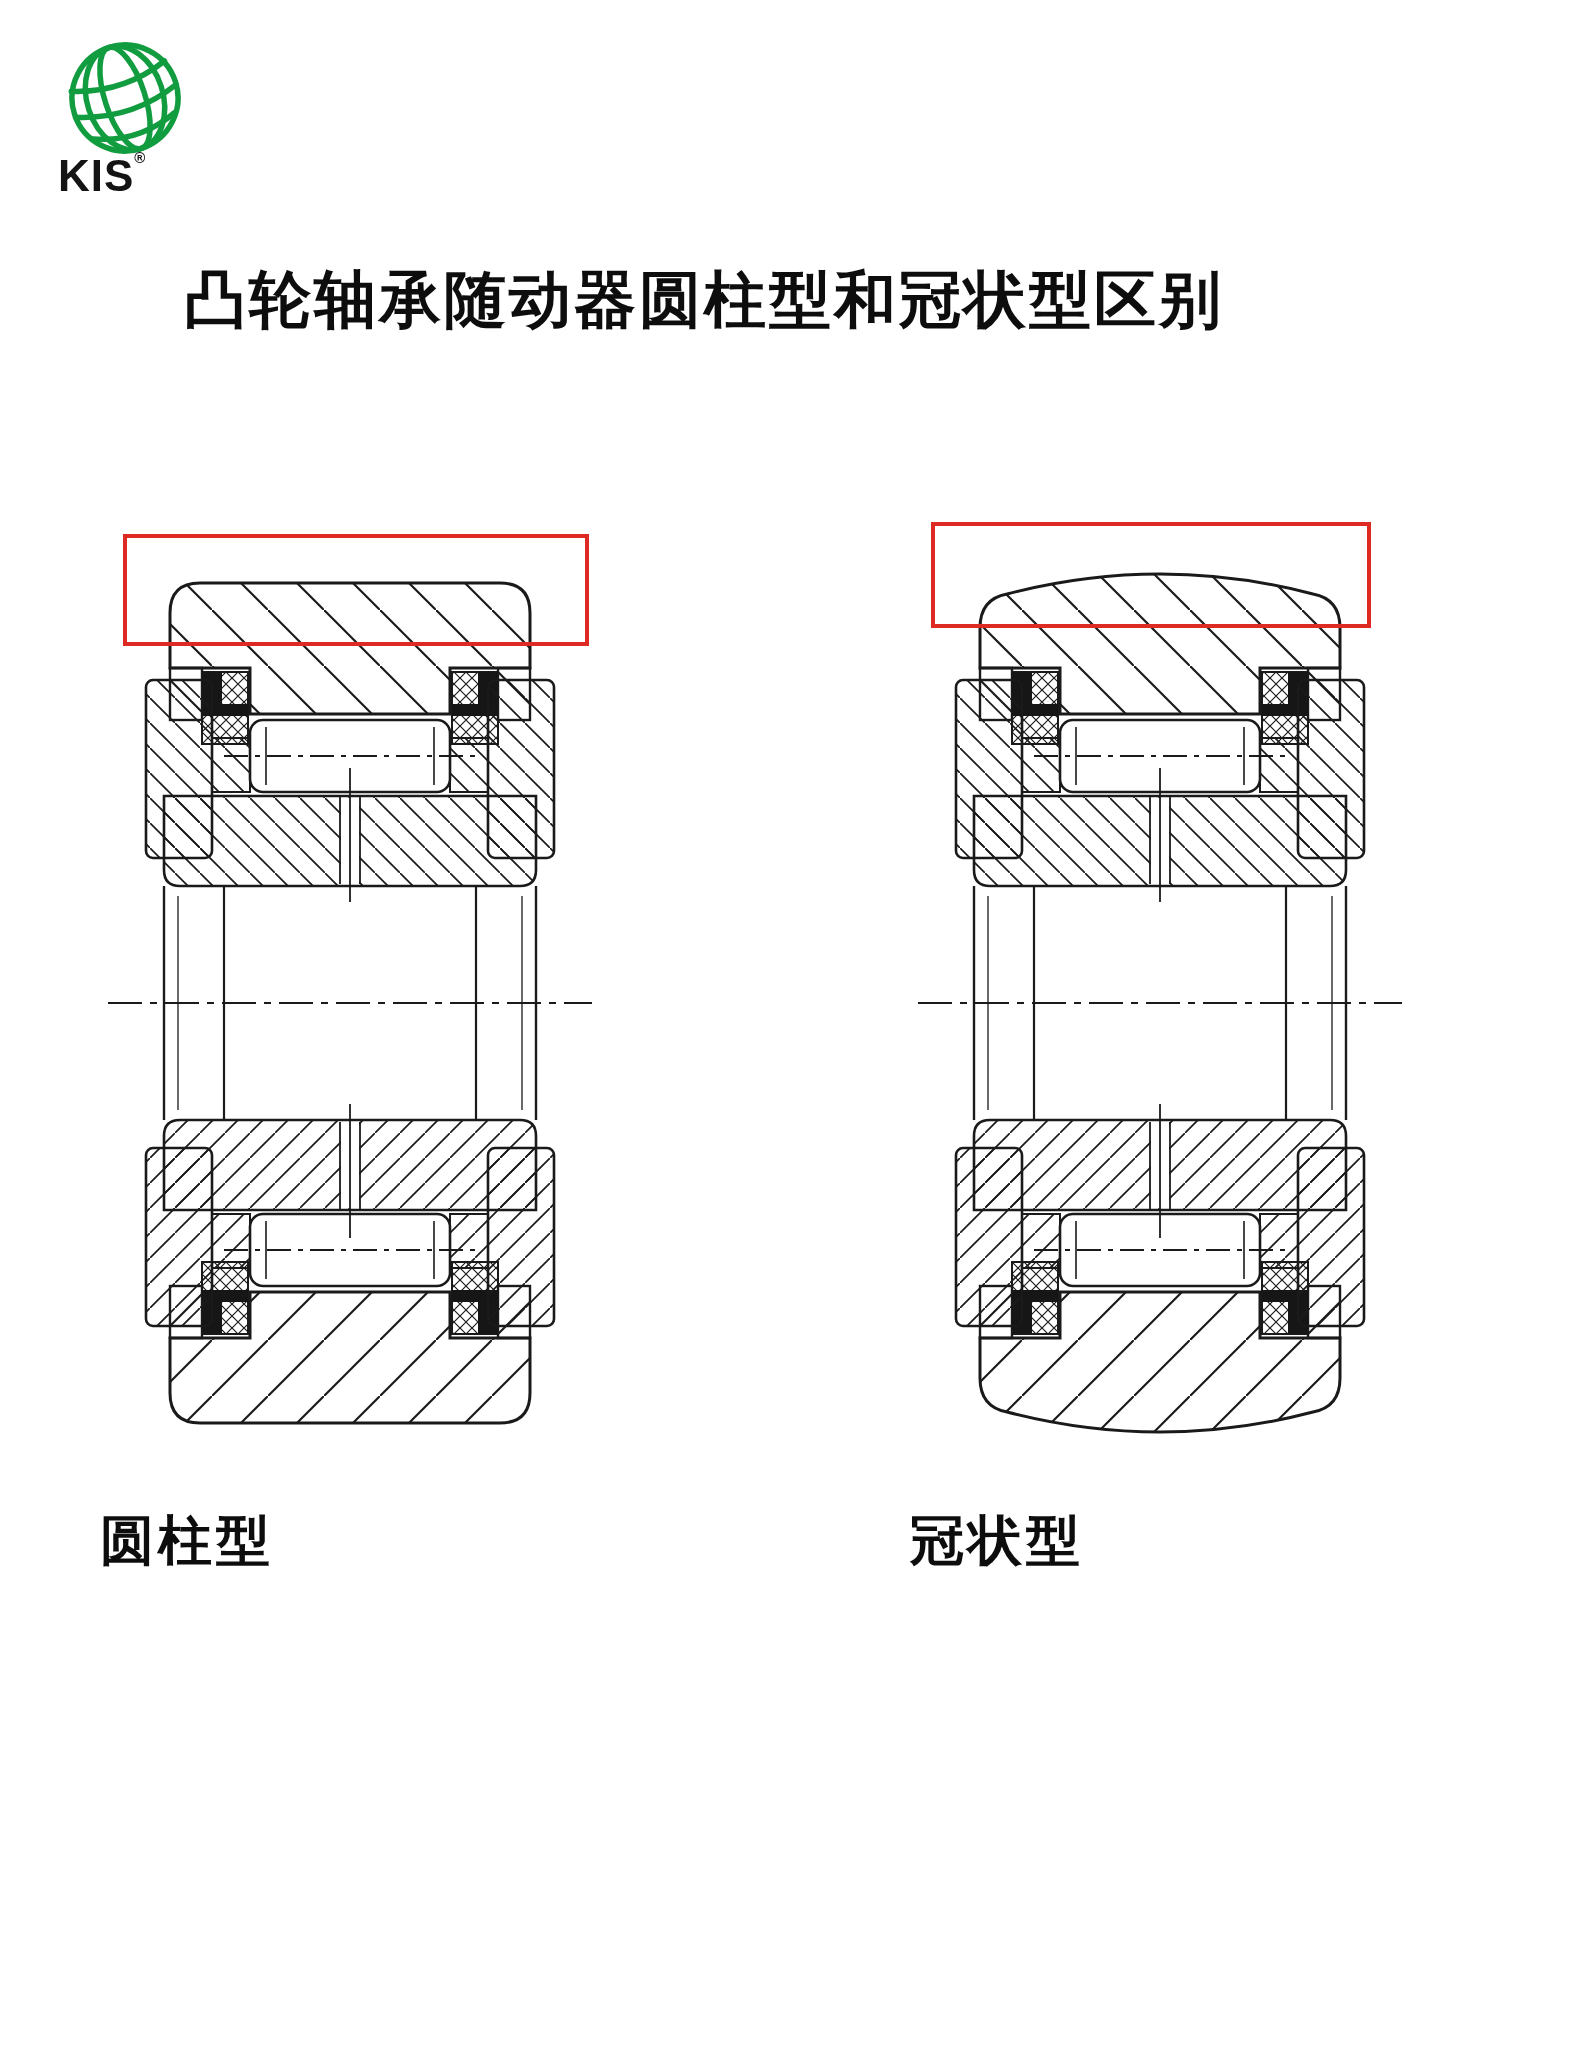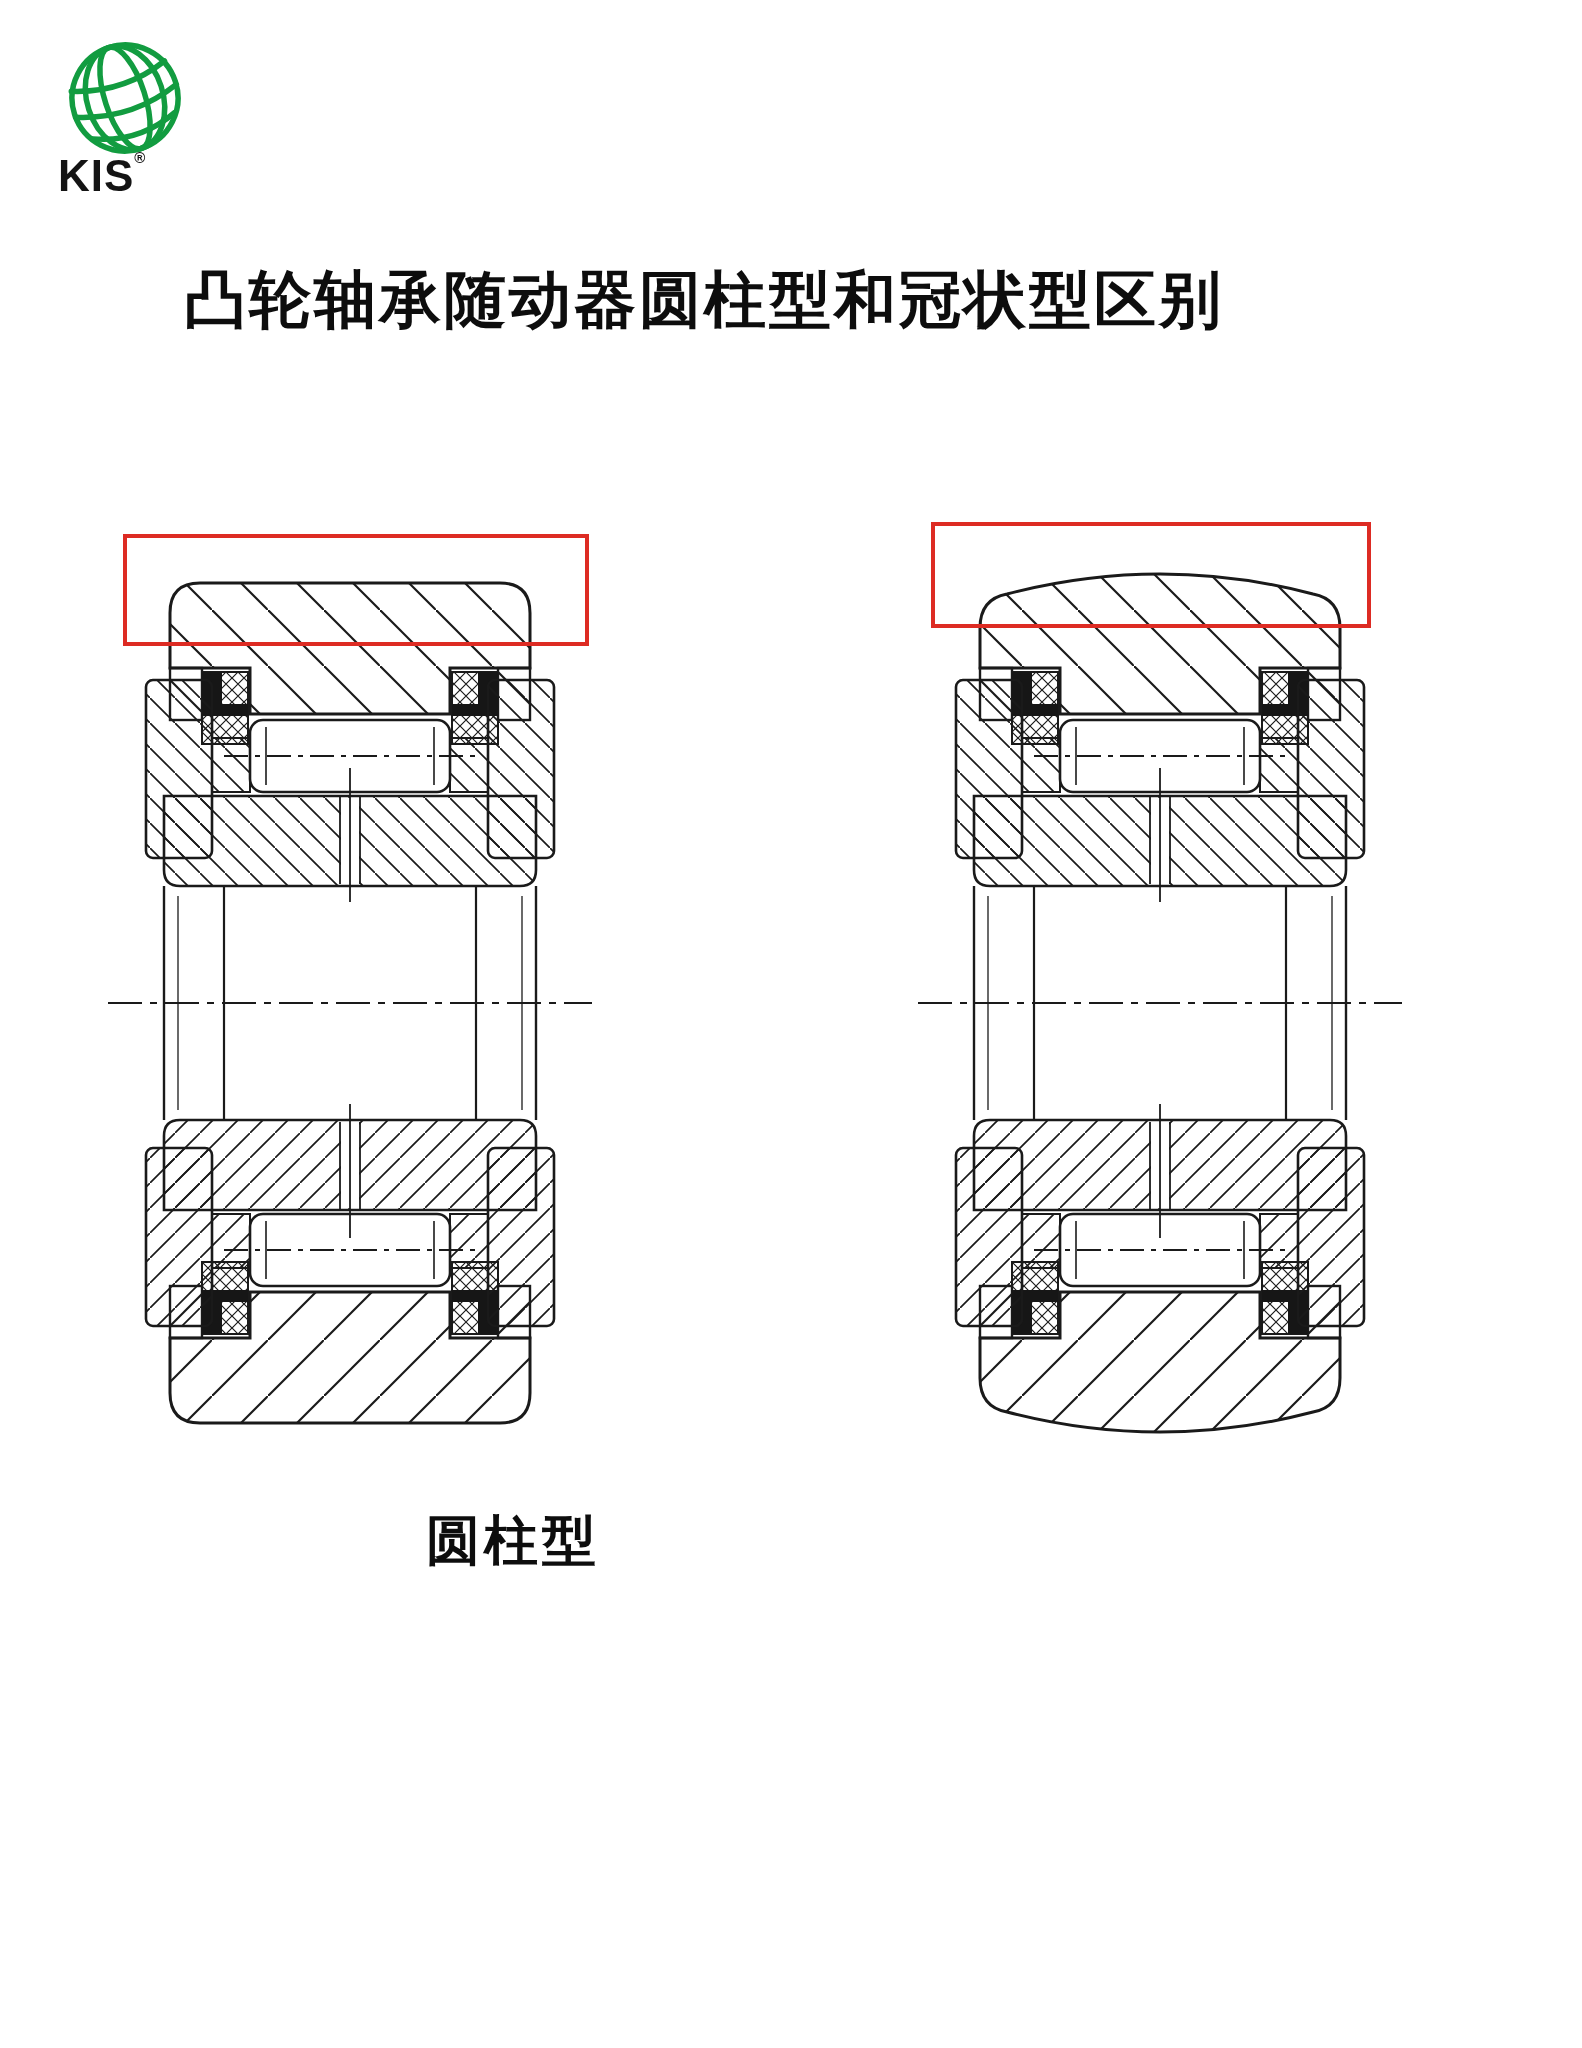--- a/index.html
+++ b/index.html
@@ -25,21 +25,21 @@
     position:absolute;left:184px;top:264px;width:1200px;
     font-size:62px;font-weight:bold;letter-spacing:3px;
     line-height:1.15;color:#0d0d0d;white-space:nowrap;
   }
   
   .figure{position:absolute;top:498px;width:500px;height:960px;}
   #fig-cylindrical{left:100px;}
   #fig-crowned{left:910px;}
   .figure svg{display:block;width:500px;height:960px;}
   .fig-label{
-    position:absolute;width:500px;text-align:right;
+    position:absolute;width:500px;text-align:left;
     top:1505px;font-size:54px;font-weight:bold;letter-spacing:4px;color:#0d0d0d;
   }
   #label-cylindrical{left:100px;}
   #label-crowned{left:910px;}
 </style>
 </head>
 <body>
 
 <div id="page">
 
@@ -189,14 +189,15 @@
     <line x1="78" y1="398" x2="78" y2="612" stroke="#1a1a1a" stroke-width="1.3"></line>
     <line x1="422" y1="398" x2="422" y2="612" stroke="#1a1a1a" stroke-width="1.3"></line>
     <line x1="124" y1="388" x2="124" y2="622" stroke="#1a1a1a" stroke-width="2.2"></line>
     <line x1="376" y1="388" x2="376" y2="622" stroke="#1a1a1a" stroke-width="2.2"></line>
     <line x1="8" y1="505" x2="492" y2="505" stroke="#1a1a1a" stroke-width="2" stroke-dasharray="34 8 7 8"></line>
     <rect x="23" y="26" width="436" height="102" fill="none" stroke="#DD2B23" stroke-width="4"></rect>
       </svg>
   </div>
 
   <div class="fig-label" id="label-cylindrical">圆柱型</div>
+  <div class="fig-label" id="label-crowned">冠状型</div>
 
 </div>
 
 </body></html>

